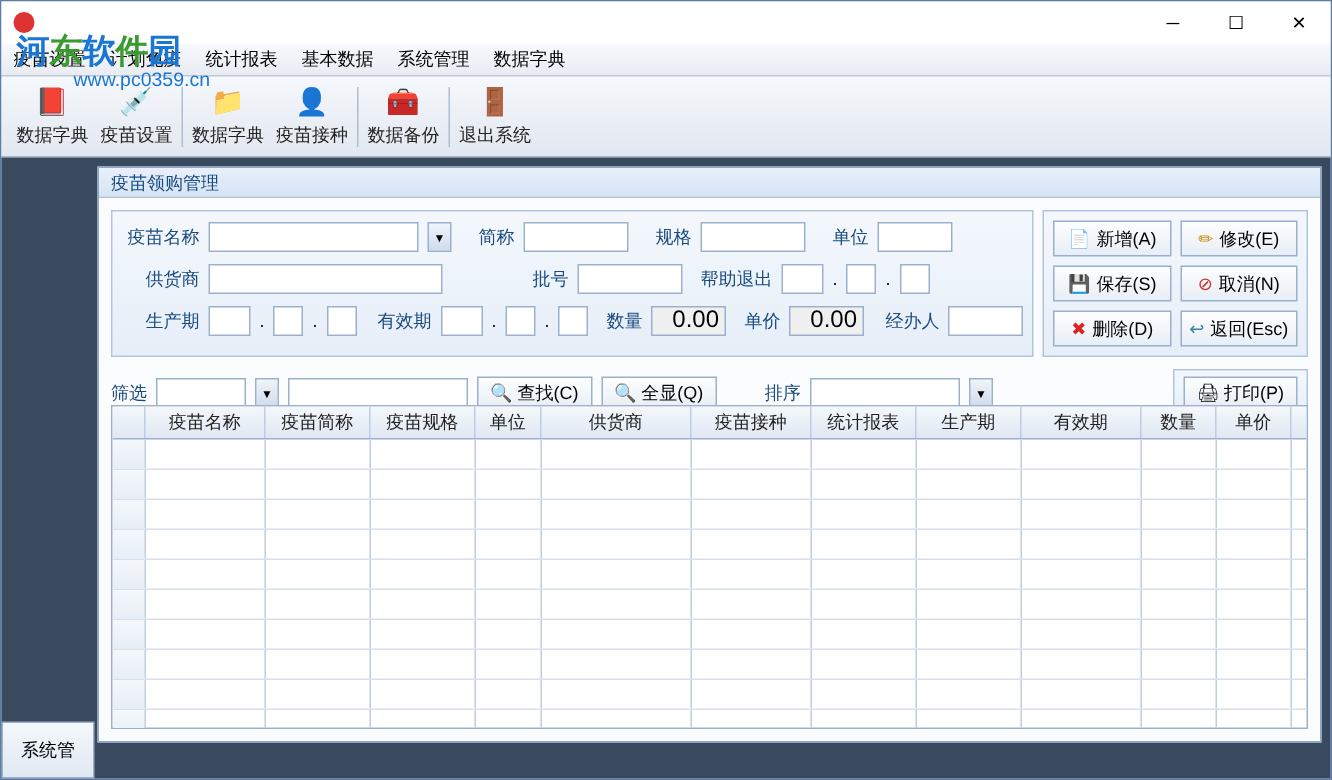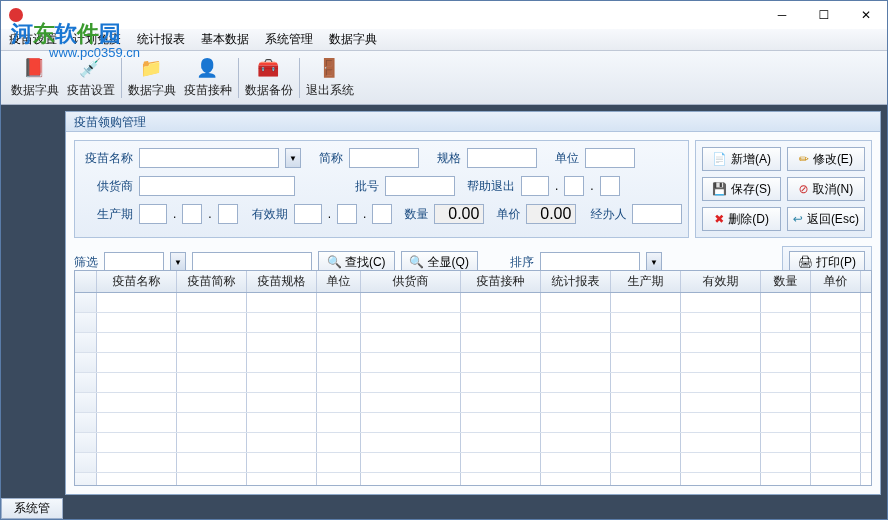--- a/index.html
+++ b/index.html
@@ -49,21 +49,21 @@
 .print-box { background: linear-gradient(#f4f8fd, #e6eef8); border: 1px solid #b0c4de; padding: 4px 6px; display: flex; align-items: center; }
 
 .grid { position: absolute; top: 158px; left: 8px; right: 8px; bottom: 8px; border: 1px solid #9cb0cc; background: #fff; overflow: hidden; }
 .grid-head { height: 22px; background: linear-gradient(#f4f8fc, #e0e8f2); border-bottom: 1px solid #9cb0cc; display: flex; }
 .grid-head .col, .grid-row .col { border-right: 1px solid #c0cce0; display: flex; align-items: center; justify-content: center; font-size: 12px; color: #222; }
 .grid-head .col:first-child { width: 22px; flex: none; }
 .grid-body { overflow: auto; height: calc(100% - 22px); }
 .grid-row { height: 20px; display: flex; border-bottom: 1px solid #d8e0ec; }
 .grid-row .col:first-child { width: 22px; flex: none; background: linear-gradient(#f4f8fc, #e8eef6); }
 
-.bottom-tab { position: absolute; bottom: 0; left: 0; width: 62px; height: 21px; background: linear-gradient(#f4f8fc, #e0e8f2); border: 1px solid #9cb0cc; display: flex; align-items: center; justify-content: center; font-size: 12px; }
+.bottom-tab { position: absolute; bottom: 0; left: 0; width: 62px; height: 38px; background: linear-gradient(#f4f8fc, #e0e8f2); border: 1px solid #9cb0cc; display: flex; align-items: center; justify-content: center; font-size: 12px; }
 
 .c1{width:80px}.c2{width:70px}.c3{width:70px}.c4{width:44px}.c5{width:100px}.c6{width:80px}.c7{width:70px}.c8{width:70px}.c9{width:80px}.c10{width:50px}.c11{width:50px}
 </style>
 </head>
 <body>
 
 <div class="window">
   <div class="titlebar">
     <div class="app-icon"></div>
     <div class="win-controls">

